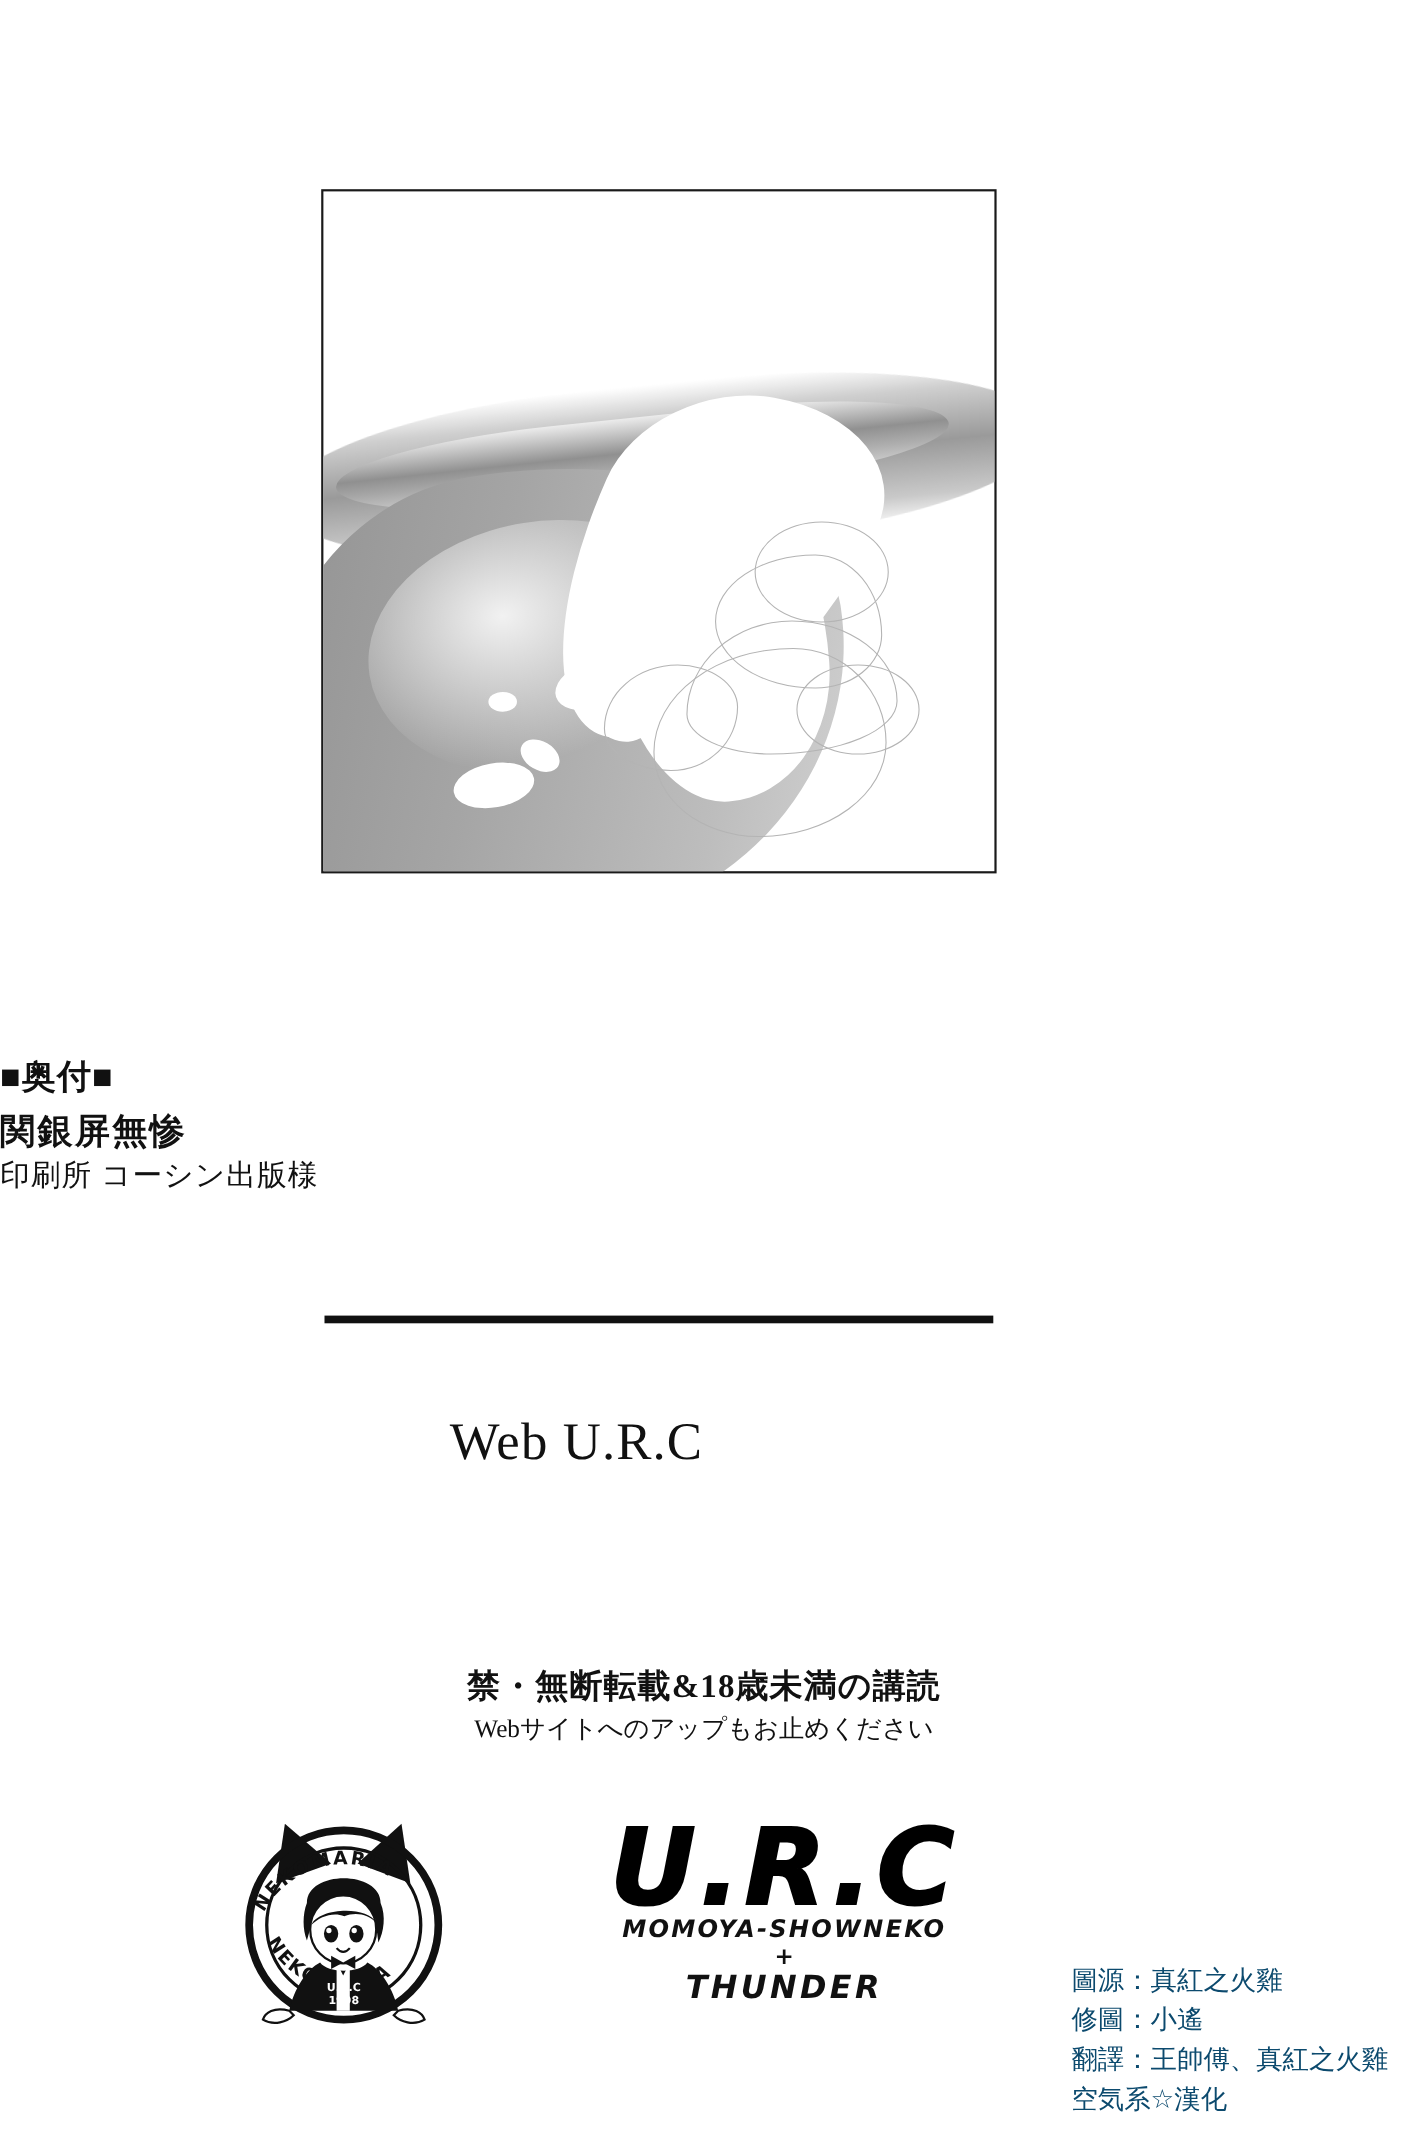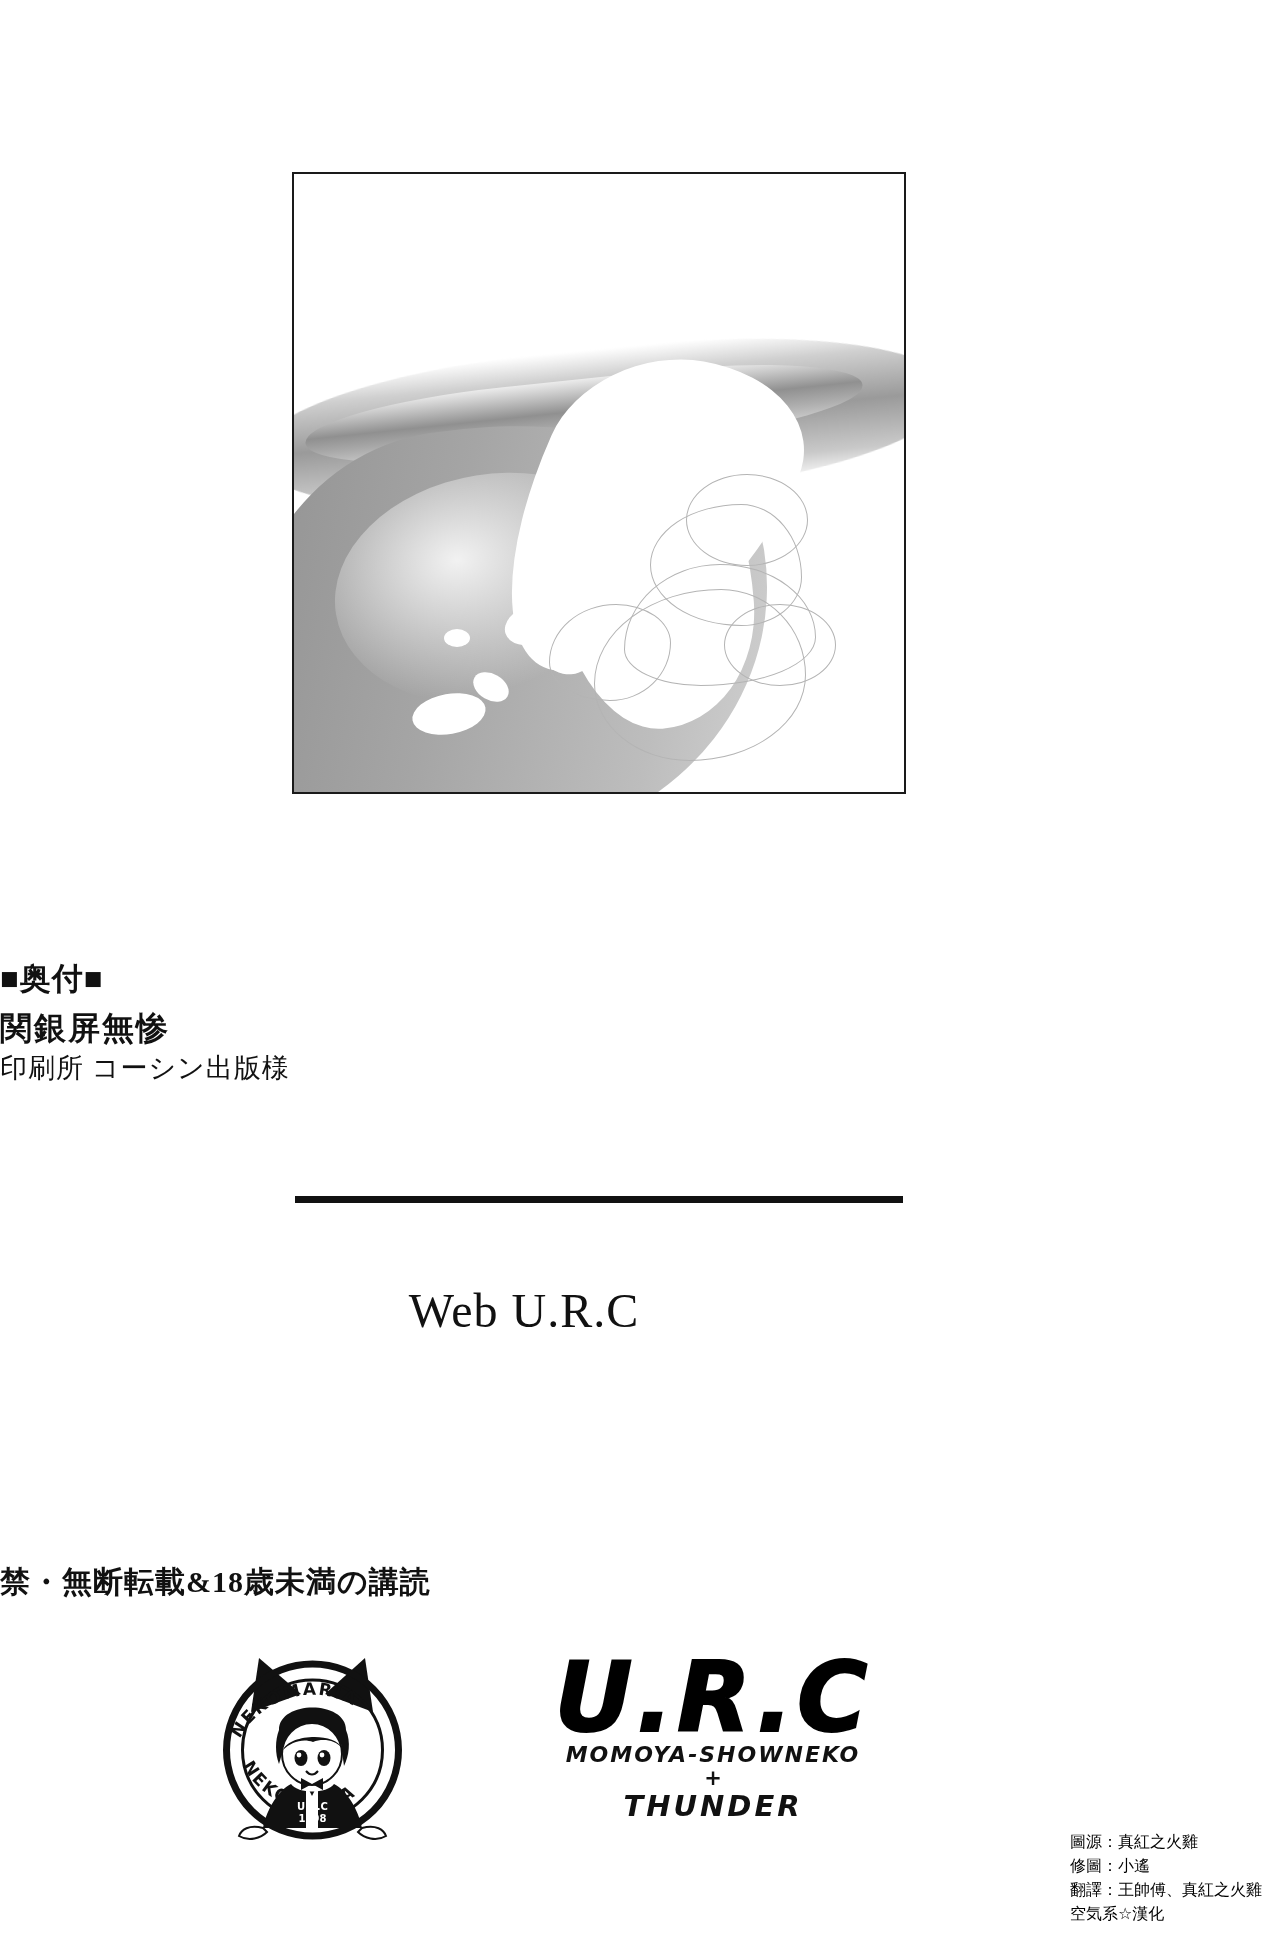--- a/index.html
+++ b/index.html
@@ -164,22 +164,23 @@
   }
   .webblock .web-url {
     font-size: 52px;
     letter-spacing: 0px;
     line-height: 1.35;
   }
 
   .notice {
     position: absolute;
     left: 0;
-    top: 1562px;
+    top: 1514px;
     width: 1280px;
+    text-align: center;
     font-family: Liberation Serif, serif;
   }
   .notice .line1 {
     font-size: 30px;
     font-weight: bold;
     letter-spacing: 1px;
     line-height: 1.35;
   }
   .notice .line2 {
     font-size: 23px;
@@ -245,23 +246,23 @@
     line-height: 1.15;
   }
 
   
   .credits {
     position: absolute;
     right: 18px;
     bottom: 14px;
     text-align: left;
     font-family: "DejaVu Sans", sans-serif;
-    font-size: 16px;
+    font-size: 24px;
     line-height: 1.5;
-    color: #000000;
+    color: #0c4a6e;
   }
   .credits div { white-space: nowrap; }
 </style>
 </head>
 <body>
 
 <div class="panel">
   <div class="panel-inner">
     <div class="art-sweep"></div>
     <div class="art-sweep2"></div>
@@ -296,20 +297,21 @@
 </div>
 
 <div class="rule"></div>
 
 <div class="webblock">
   <div class="web-name">Web U.R.C</div>
 </div>
 
 <div class="notice">
   <div class="line1">禁・無断転載&amp;18歳未満の講読</div>
+  <div class="line2">Webサイトへのアップもお止めください</div>
 </div>
 
 <div class="logo-wrap">
 
   <div class="emblem">
     <svg width="215" height="215" viewBox="0 0 215 215" xmlns="http://www.w3.org/2000/svg">
       <defs>
         <path id="arcTop" d="M 30,112 A 82,82 0 0 1 185,112" fill="none"></path>
         <path id="arcBottom" d="M 32,112 A 78,78 0 0 0 183,112" fill="none"></path>
       </defs>

